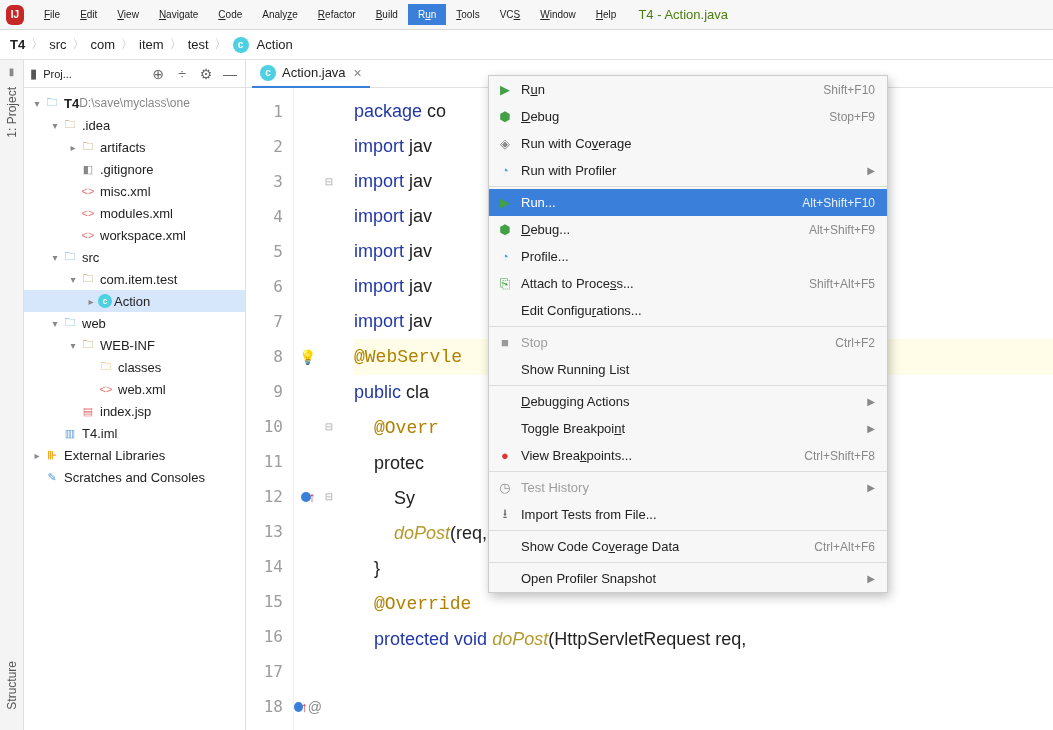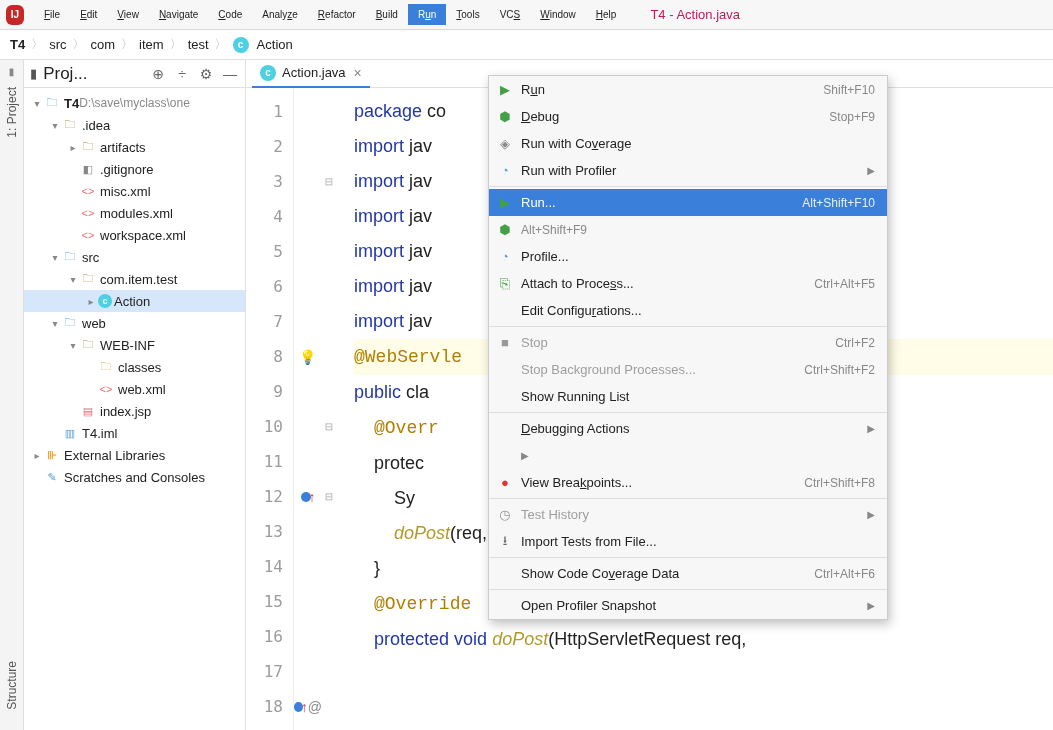--- a/index.html
+++ b/index.html
@@ -2,32 +2,32 @@
 <html><head>
 <meta charset="utf-8">
 <style>
 * { margin:0; padding:0; box-sizing:border-box; font-family:"Segoe UI",Arial,sans-serif; }
 body { width:1053px; height:730px; background:#fff; overflow:hidden; font-size:13px; color:#222; }
 .menubar { height:30px; display:flex; align-items:center; padding:0 6px; border-bottom:1px solid #d9d9d9; background:#f7f7f7; }
 .logo { width:18px; height:20px; background:#c62828; border-radius:6px; margin-right:10px; display:flex; align-items:center; justify-content:center; color:#fff; font-size:10px; font-weight:bold; }
 .menubar .mitem { padding:5px 10px; cursor:default; font-size:10px; }
 .menubar .mitem u { text-decoration:underline; }
 .menubar .mitem.active { background:#3a7fd9; color:#fff; }
-.menubar .title { color:#be185d; margin-left:24px; }
+.menubar .title { color:#4d7c0f; margin-left:12px; }
 .breadcrumb { height:30px; display:flex; align-items:center; padding:0 10px; border-bottom:1px solid #e0e0e0; background:#fff; gap:6px; }
 .breadcrumb .bc { font-size:13px; }
 .breadcrumb .chev { color:#aaa; font-size:12px; }
 .breadcrumb .bold { font-weight:bold; }
 .ci { width:16px; height:16px; border-radius:50%; background:#4dd0e1; display:inline-flex; align-items:center; justify-content:center; color:#fff; font-size:10px; font-weight:bold; margin-right:2px; }
 .main { display:flex; height:670px; }
 .leftrail { width:24px; background:#f4f4f4; border-right:1px solid #e0e0e0; display:flex; flex-direction:column; align-items:center; padding-top:6px; }
 .leftrail .rlabel { writing-mode:vertical-rl; transform:rotate(180deg); font-size:12px; color:#555; margin-top:10px; }
 .sidebar { width:222px; border-right:1px solid #e0e0e0; display:flex; flex-direction:column; background:#fff; }
 .sidehdr { height:28px; display:flex; align-items:center; padding:0 6px; border-bottom:1px solid #e0e0e0; gap:6px; }
-.sidehdr .ptitle { font-size:17px; flex:0; }
+.sidehdr .ptitle { font-size:11px; flex:0; }
 .sidehdr .tico { width:18px; height:18px; display:flex; align-items:center; justify-content:center; color:#666; font-size:14px; }
 .tree { flex:1; overflow:auto; padding:4px 0; font-size:13px; }
 .trow { display:flex; align-items:center; height:22px; white-space:nowrap; padding-right:6px; }
 .trow.selected { background:#d6e6fb; }
 .tarrow { width:14px; text-align:center; color:#888; font-size:10px; display:inline-block; }
 .tico-s { width:16px; height:16px; margin-right:4px; display:inline-flex; align-items:center; justify-content:center; font-size:11px; }
 .folder { color:#b0883e; }
 .folder-blue { color:#5a9bd6; }
 .file-xml { color:#e57373; }
 .file-txt { color:#888; }
@@ -323,58 +323,55 @@
               <span class="sub">▶</span>
             </div>
             <div class="dsep"></div>
             <div class="ditem highlighted">
               <span class="dico"><span class="play">▶</span></span>
               <span class="dlbl">Run...</span>
               <span class="dsc">Alt+Shift+F10</span>
             </div>
             <div class="ditem">
               <span class="dico"><span class="bug">⬢</span></span>
+              <span class="dlbl"><u>D</u>ebug...</span>
               <span class="dsc">Alt+Shift+F9</span>
             </div>
             <div class="ditem">
               <span class="dico"><span style="color:#5a9bd6">◔</span></span>
               <span class="dlbl">Profile...</span>
             </div>
             <div class="ditem">
               <span class="dico"><span style="color:#43a047">⎘</span></span>
               <span class="dlbl">Attach to Proce<u>s</u>s...</span>
-              <span class="dsc">Ctrl+Alt+F5</span>
+              <span class="dsc">Shift+Alt+F5</span>
             </div>
             <div class="ditem">
               <span class="dico"></span>
               <span class="dlbl">Edit Configu<u>r</u>ations...</span>
             </div>
             <div class="dsep"></div>
             <div class="ditem disabled">
               <span class="dico"><span class="stop">■</span></span>
               <span class="dlbl">Stop</span>
               <span class="dsc">Ctrl+F2</span>
             </div>
-            <div class="ditem disabled">
-              <span class="dico"></span>
-              <span class="dlbl">Stop Background Processes...</span>
-              <span class="dsc">Ctrl+Shift+F2</span>
-            </div>
             <div class="ditem">
               <span class="dico"></span>
               <span class="dlbl">Show Running List</span>
             </div>
             <div class="dsep"></div>
             <div class="ditem">
               <span class="dico"></span>
               <span class="dlbl"><u>D</u>ebugging Actions</span>
               <span class="sub">▶</span>
             </div>
             <div class="ditem">
               <span class="dico"></span>
+              <span class="dlbl">Toggle Breakpoi<u>n</u>t</span>
               <span class="sub">▶</span>
             </div>
             <div class="ditem">
               <span class="dico"><span class="red">●</span></span>
               <span class="dlbl">View Brea<u>k</u>points...</span>
               <span class="dsc">Ctrl+Shift+F8</span>
             </div>
             <div class="dsep"></div>
             <div class="ditem disabled">
               <span class="dico"><span style="color:#999">◷</span></span>

